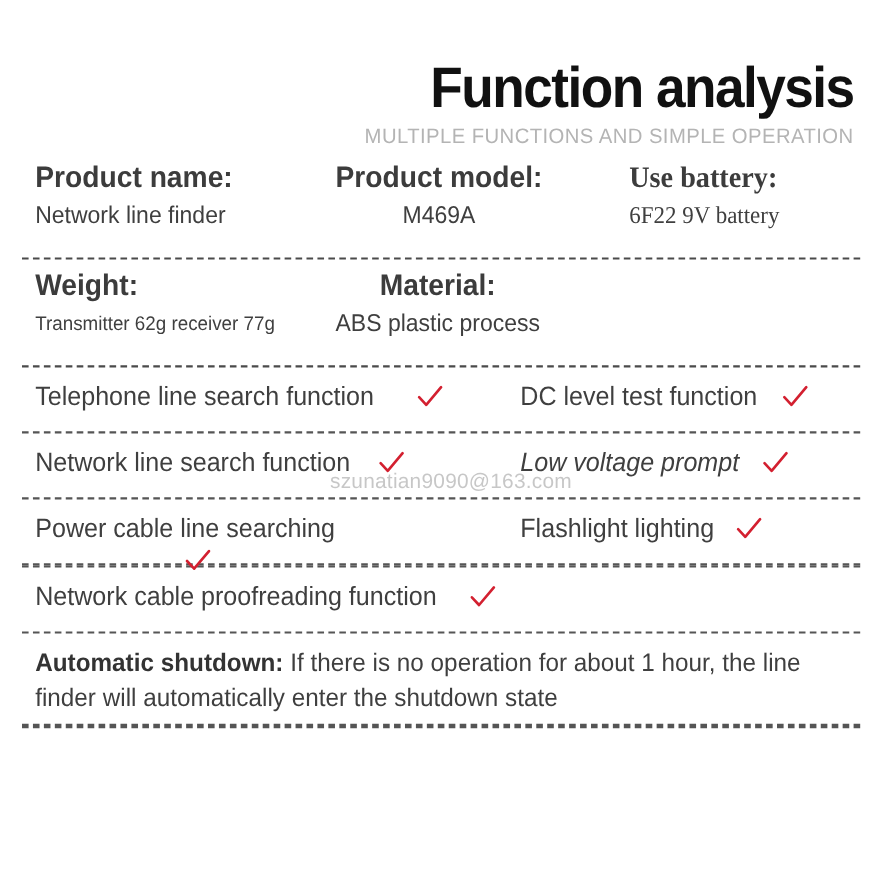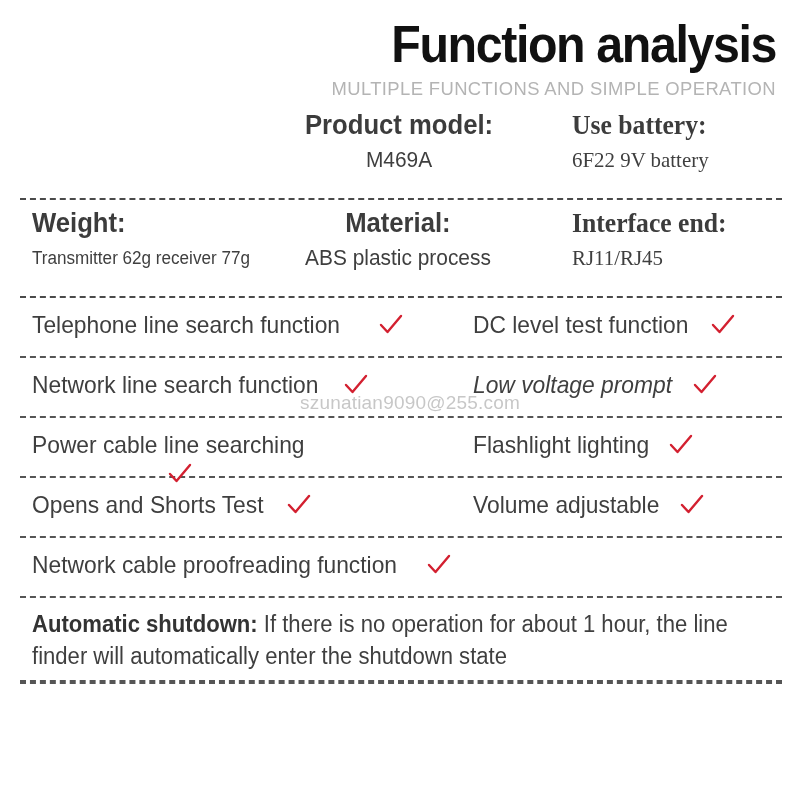--- a/index.html
+++ b/index.html
@@ -20,20 +20,21 @@
     position: relative;
     width: 800px;
     height: 800px;
     box-sizing: border-box;
   }
 
   
   .header {
     padding: 14px 24px 0 24px;
     text-align: right;
+    margin-top: 36px;
   }
   .title {
     font-family: "Liberation Sans", sans-serif;
     font-weight: bold;
     font-size: 52px;
     line-height: 60px;
     letter-spacing: -1.5px;
     color: #111111;
     transform: scaleX(0.93);
     transform-origin: right center;
@@ -159,44 +160,44 @@
 <body>
 
 <div class="page">
 
   <div class="header">
     <div class="title">Function analysis</div>
     <div class="subtitle">MULTIPLE FUNCTIONS AND SIMPLE OPERATION</div>
   </div>
 
   <div class="spec-row">
+    <div class="spec-col c1">
+      <div class="spec-label">Product name:</div>
+      <div class="spec-value">Network line finder</div>
+    </div>
     <div class="spec-col c2">
       <div class="spec-label">Product model:</div>
       <div class="spec-value">M469A</div>
     </div>
     <div class="spec-col c3">
       <div class="spec-label">Use battery:</div>
       <div class="spec-value">6F22 9V battery</div>
     </div>
   </div>
   <div class="rule"></div>
 
   <div class="spec-row">
     <div class="spec-col c1">
       <div class="spec-label">Weight:</div>
       <div class="spec-value small">Transmitter 62g receiver 77g</div>
     </div>
     <div class="spec-col c2">
       <div class="spec-label">Material:</div>
       <div class="spec-value">ABS plastic process</div>
     </div>
-    <div class="spec-col c3">
-      <div class="spec-label">Interface end:</div>
-      <div class="spec-value">RJ11/RJ45</div>
-    </div>
   </div>
   <div class="rule"></div>
 
   <div class="feat-row">
     <div class="feat-item" style="left:32px;gap:12px;">
       <span class="feat-text">Telephone line search function</span>
       <span class="check">
         <svg width="26" height="26" viewBox="0 0 26 26">
             <path d="M3 13 L9.5 20 L23 4" fill="none" stroke="#d32030" stroke-width="2.4" stroke-linecap="round" stroke-linejoin="round"></path>
           </svg>
@@ -246,38 +247,20 @@
       <span class="feat-text">Flashlight lighting</span>
       <span class="check">
         <svg width="26" height="26" viewBox="0 0 26 26">
             <path d="M3 13 L9.5 20 L23 4" fill="none" stroke="#d32030" stroke-width="2.4" stroke-linecap="round" stroke-linejoin="round"></path>
           </svg>
       </span>
     </div>
   </div>
   <div class="rule light"></div>
 
-  <div class="feat-row">
-    <div class="feat-item" style="left:32px;">
-      <span class="feat-text">Opens and Shorts Test</span>
-      <span class="check">
-        <svg width="26" height="26" viewBox="0 0 26 26">
-            <path d="M3 13 L9.5 20 L23 4" fill="none" stroke="#d32030" stroke-width="2.4" stroke-linecap="round" stroke-linejoin="round"></path>
-          </svg>
-      </span>
-    </div>
-    <div class="feat-item" style="left:473px;">
-      <span class="feat-text">Volume adjustable</span>
-      <span class="check">
-        <svg width="26" height="26" viewBox="0 0 26 26">
-            <path d="M3 13 L9.5 20 L23 4" fill="none" stroke="#d32030" stroke-width="2.4" stroke-linecap="round" stroke-linejoin="round"></path>
-          </svg>
-      </span>
-    </div>
-  </div>
   <div class="rule light"></div>
 
   <div class="feat-row">
     <div class="feat-item" style="left:32px;">
       <span class="feat-text">Network cable proofreading function</span>
       <span class="check">
         <svg width="26" height="26" viewBox="0 0 26 26">
             <path d="M3 13 L9.5 20 L23 4" fill="none" stroke="#d32030" stroke-width="2.4" stroke-linecap="round" stroke-linejoin="round"></path>
           </svg>
       </span>
@@ -285,15 +268,15 @@
   </div>
   <div class="rule light"></div>
 
   <div class="para-row">
     <div class="para"><b>Automatic shutdown:</b><span> If there is no operation for about 1 hour, the line finder will automatically enter the shutdown state</span></div>
   </div>
   <div class="rule light"></div>
 
   <div class="rule light"></div>
 
-  <div class="watermark">szunatian9090@255.com</div>
+  <div class="watermark">szunatian9090@163.com</div>
 
 </div>
 
 </body></html>

